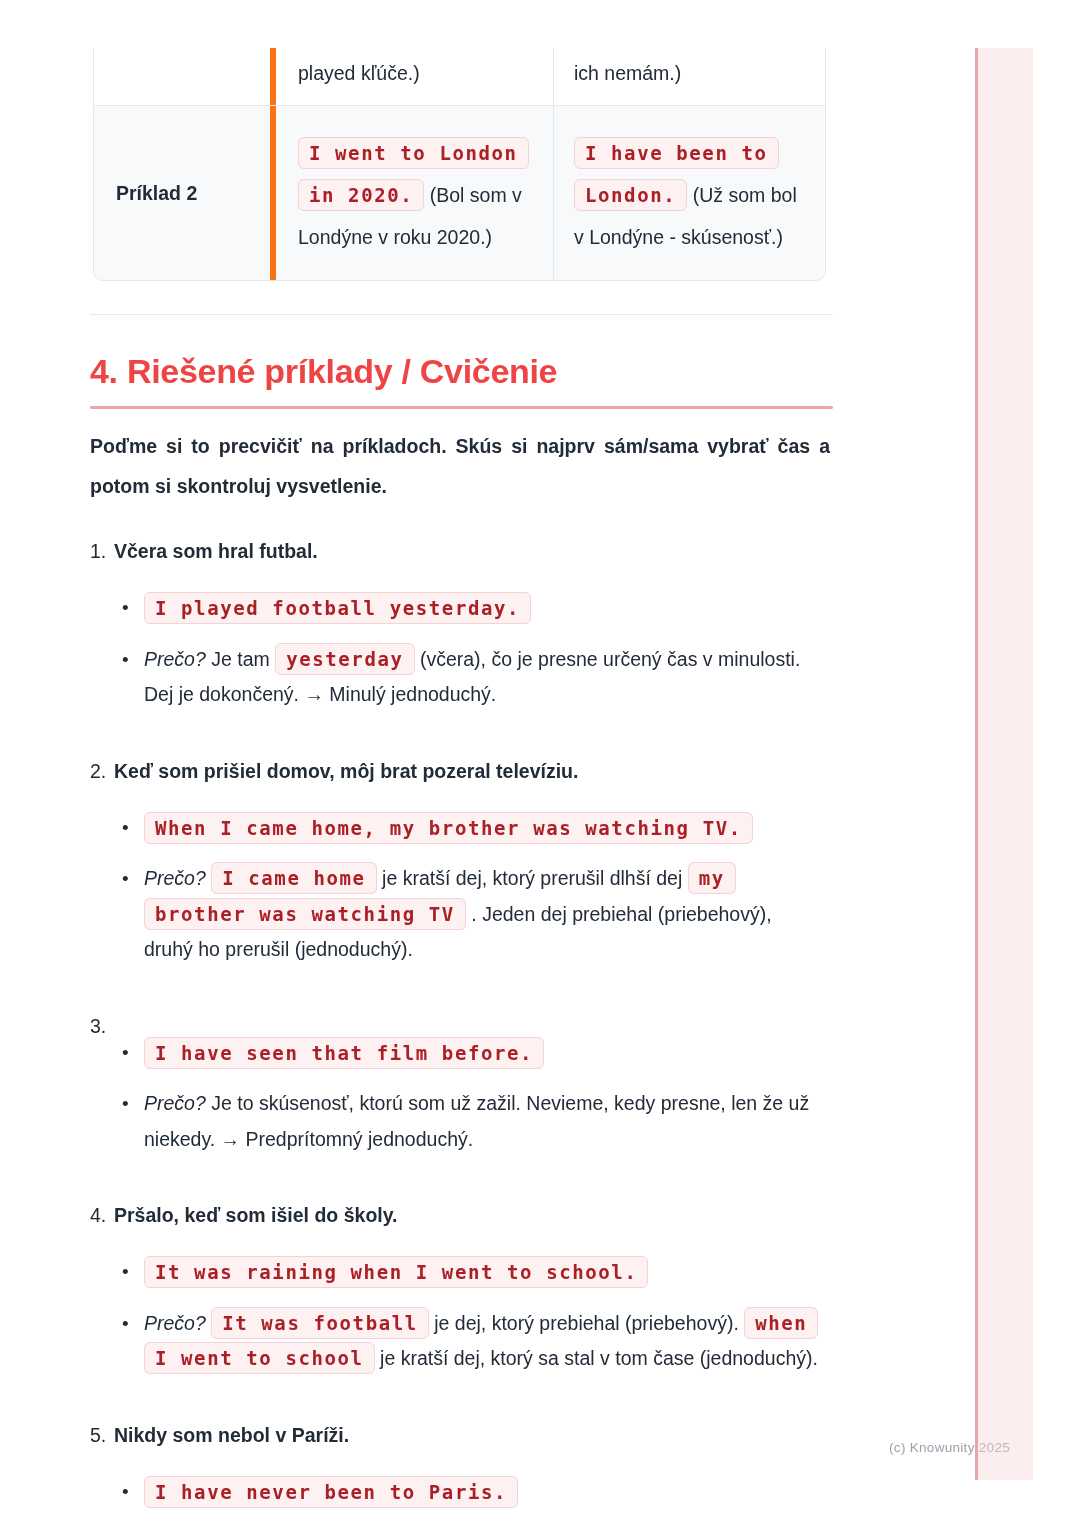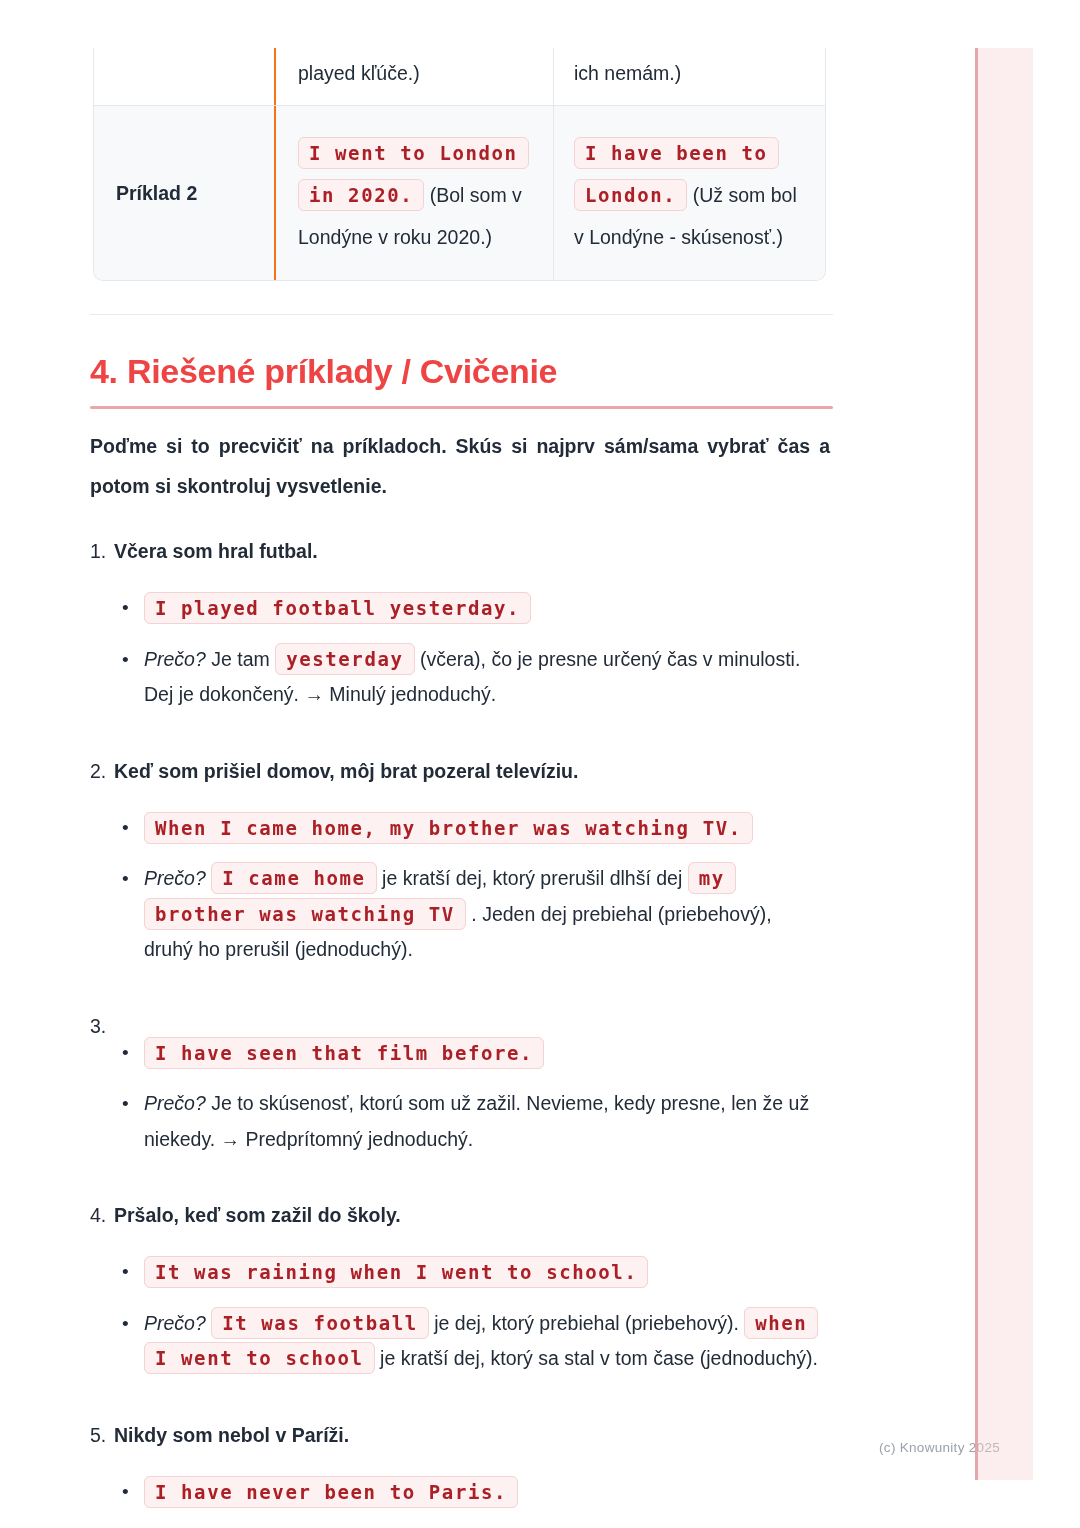--- a/index.html
+++ b/index.html
@@ -13,21 +13,21 @@
   
   .tbl {
     margin-top:48px; margin-left:3px; width:733px;
     border:1px solid #e4e7ec; border-top:none; border-radius:0 0 10px 10px;
     overflow:hidden; background:#fff;
   }
   .trow { display:flex; }
   .trow-partial { background:#ffffff; }
   .trow-example { background:#f8f9fb; border-top:1px solid #e4e7ec; min-height:141px; }
   .tcell { font-size:19.5px; line-height:35px; }
-  .tc1 { width:182px; flex:none; border-right:2px solid #f97316; }
+  .tc1 { width:182px; flex:none; border-right:6px solid #f97316; }
   .tc2 { width:278px; flex:none; border-right:1px solid #e4e7ec; padding:8px 20px 14px 22px; }
   .tc3 { flex:1; padding:8px 20px 14px 20px; }
   .trow-example .tc2, .trow-example .tc3 { padding-top:26px; padding-bottom:22px; line-height:42px; }
   .tc-label { display:flex; align-items:center; padding-left:22px; font-weight:bold; }
 
   
   .chip {
     font-family:"DejaVu Sans Mono", monospace; font-weight:bold;
     font-size:19px; letter-spacing:1.6px; color:#ab2026;
     background:#fdf1f1; border:1px solid #f3d3d3; border-radius:6px;
@@ -64,21 +64,21 @@
   .b-answer .b-body { padding-top:1px; }
 
   
   .side-bar {
     position:absolute; left:975px; top:48px; width:58px; height:1432px;
     background:rgba(249, 214, 214, 0.42);
     border-left:3px solid rgba(224, 141, 146, 0.75);
   }
   
   .watermark {
-    position:absolute; top:1440px; right:80px;
+    position:absolute; top:1440px; right:70px;
     font-size:13.5px; color:#9aa1ab; letter-spacing:0.3px;
   }
 </style>
 </head>
 <body>
 
 <div class="page">
 
   <div class="watermark">(c) Knowunity 2025</div>
   <div class="side-bar"></div>
@@ -153,21 +153,21 @@
               <div class="b-dot">•</div>
               <div class="b-body"><span class="seg-i">Prečo?</span> <span> Je to skúsenosť, ktorú som už zažil. Nevieme, kedy presne, len že už niekedy. → Predprítomný jednoduchý.</span> </div>
             </div>
           </div>
         </div>
       </div>
 
       <div class="ex">
         <div class="ex-num">4.</div>
         <div class="ex-main">
-          <div class="ex-title">Pršalo, keď som zažil do školy.</div>
+          <div class="ex-title">Pršalo, keď som išiel do školy.</div>
           <div class="bullets">
             <div class="b b-answer">
               <div class="b-dot">•</div>
               <div class="b-body"><span class="chip">It was raining when I went to school.</span> </div>
             </div>
             <div class="b">
               <div class="b-dot">•</div>
               <div class="b-body"><span class="seg-i">Prečo?</span> <span> </span> <span class="chip">It was football</span> <span> je dej, ktorý prebiehal (priebehový). </span> <span class="chip">when I went to school</span> <span> je kratší dej, ktorý sa stal v tom čase (jednoduchý).</span> </div>
             </div>
           </div>

